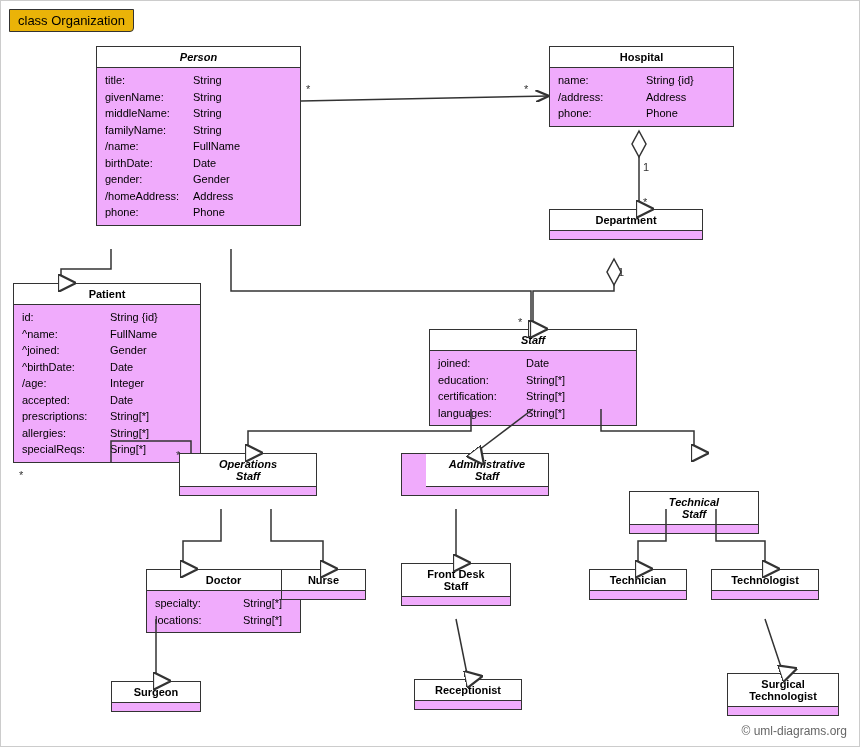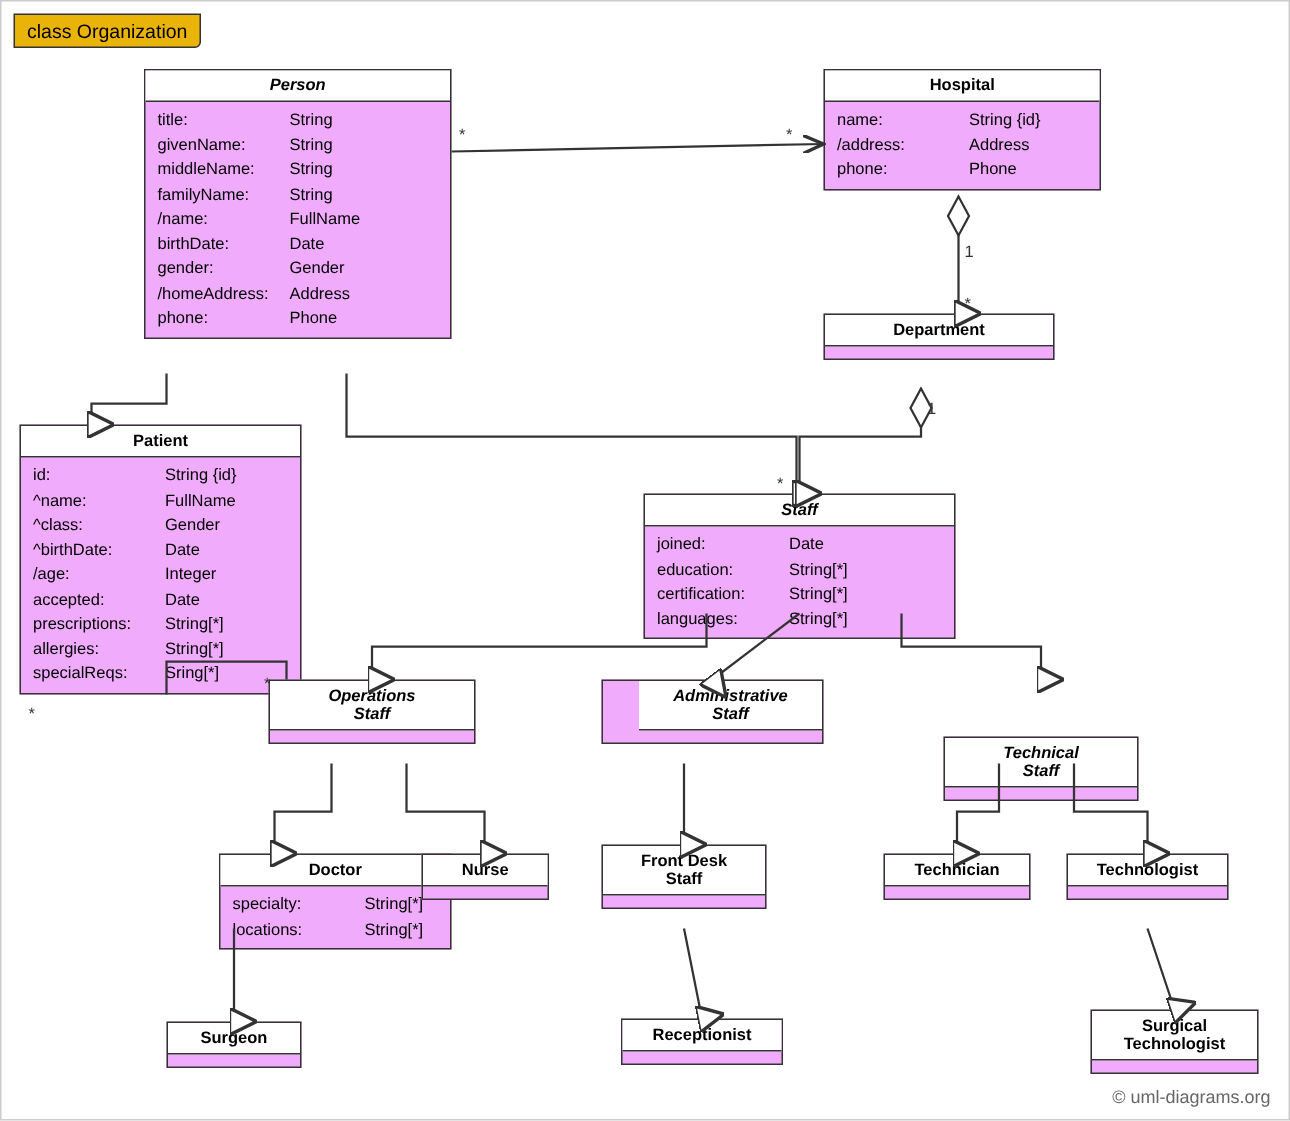--- a/index.html
+++ b/index.html
@@ -143,21 +143,21 @@
     <div class="class-body">
       <div class="attr-row">
           <span class="attr-name">id:</span>
           <span class="attr-type">String {id}</span>
         </div>
       <div class="attr-row">
           <span class="attr-name">^name:</span>
           <span class="attr-type">FullName</span>
         </div>
       <div class="attr-row">
-          <span class="attr-name">^class:</span>
+          <span class="attr-name">^joined:</span>
           <span class="attr-type">Gender</span>
         </div>
       <div class="attr-row">
           <span class="attr-name">^birthDate:</span>
           <span class="attr-type">Date</span>
         </div>
       <div class="attr-row">
           <span class="attr-name">/age:</span>
           <span class="attr-type">Integer</span>
         </div>

